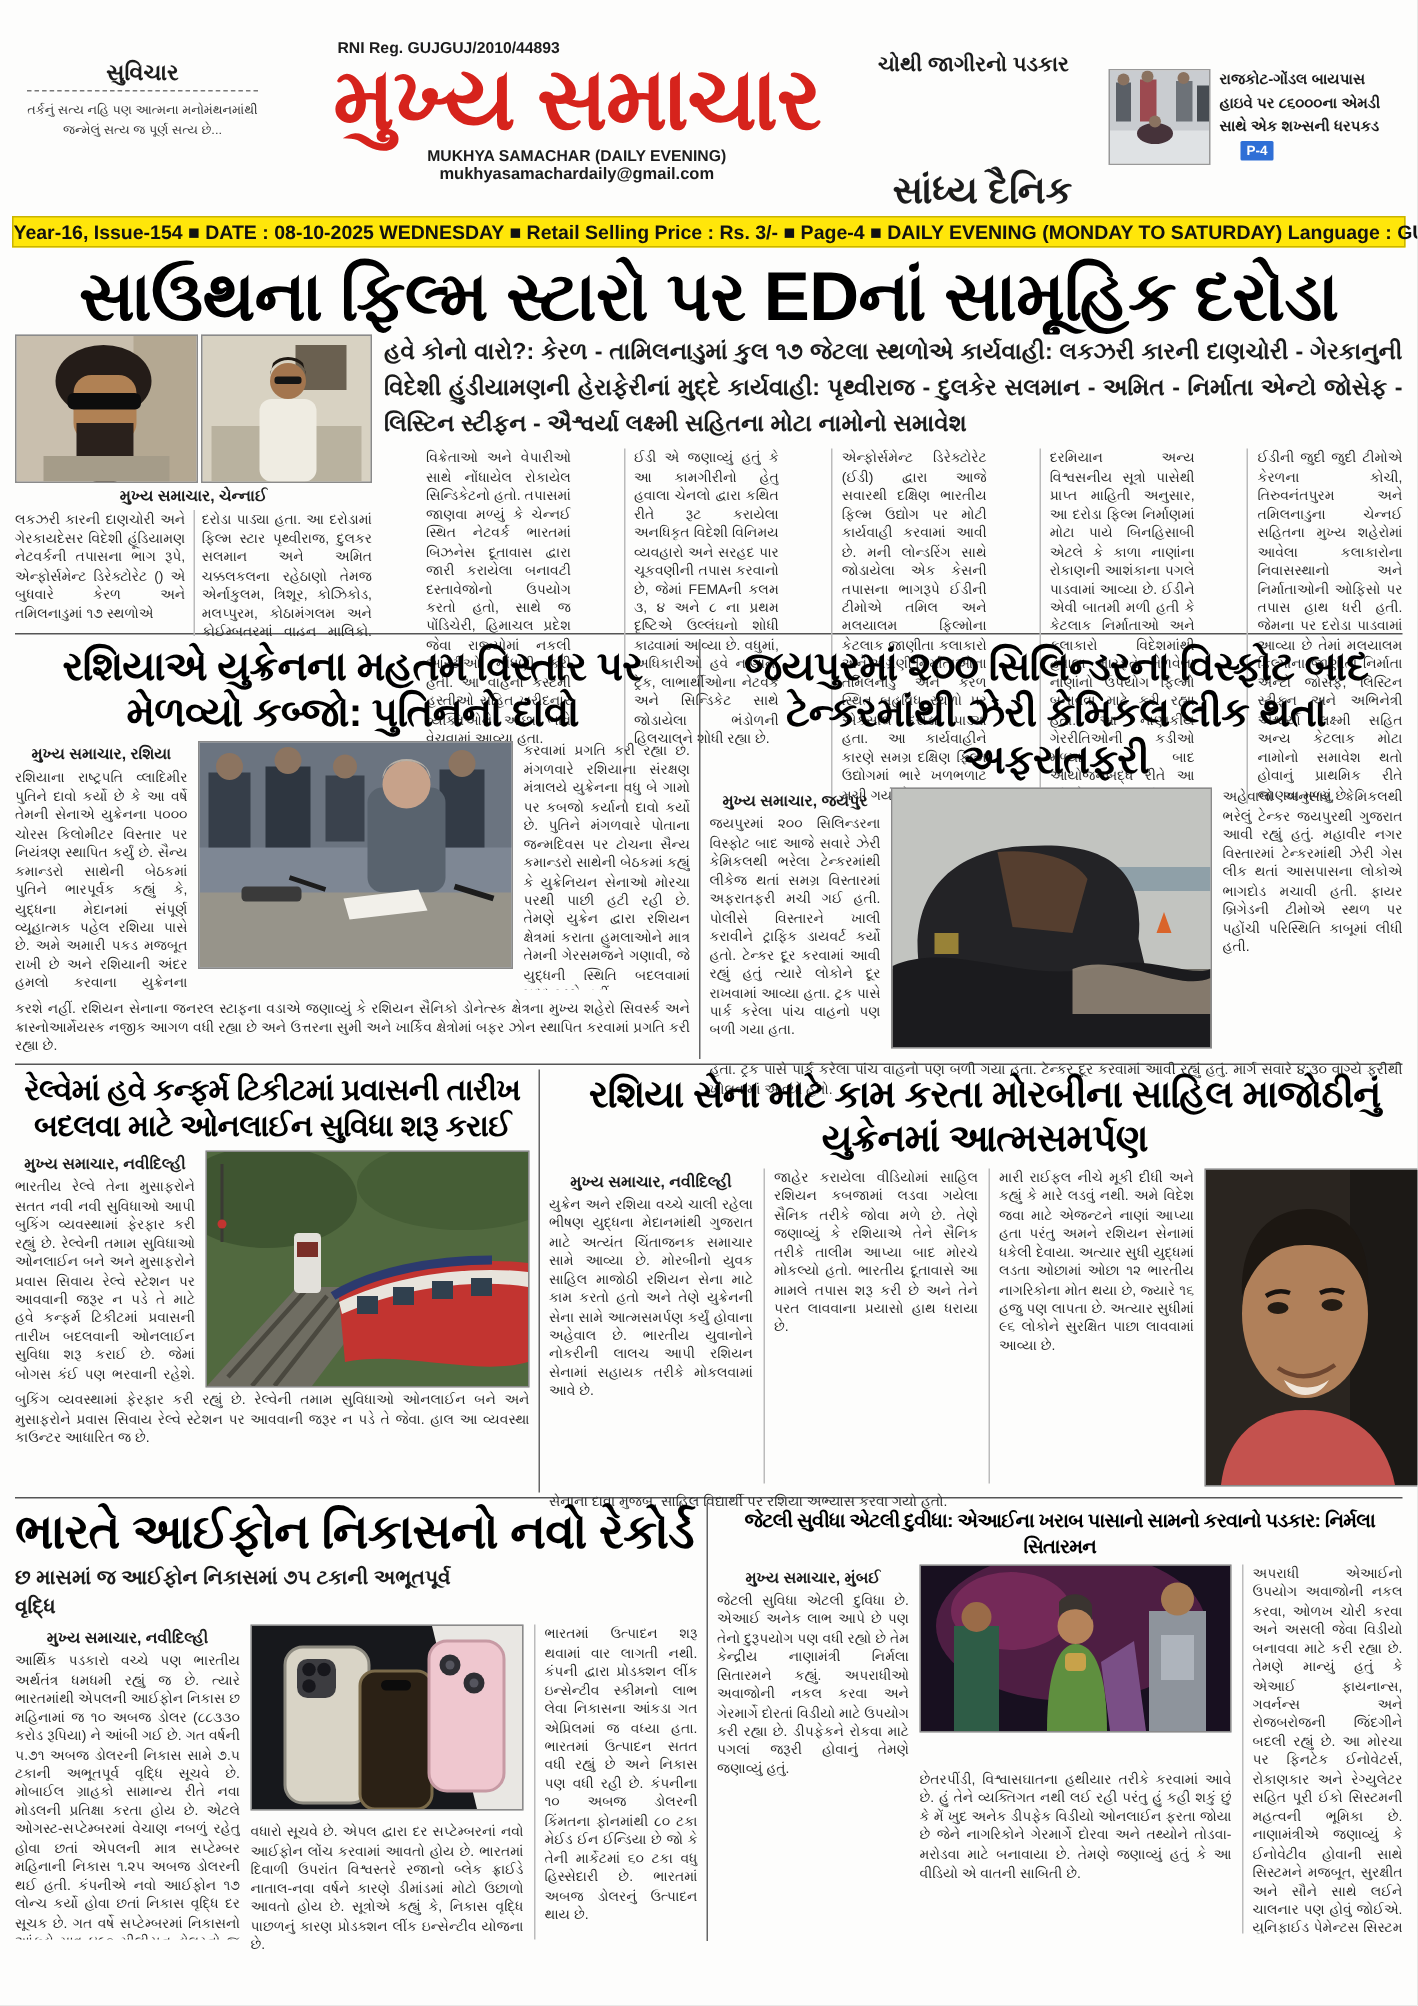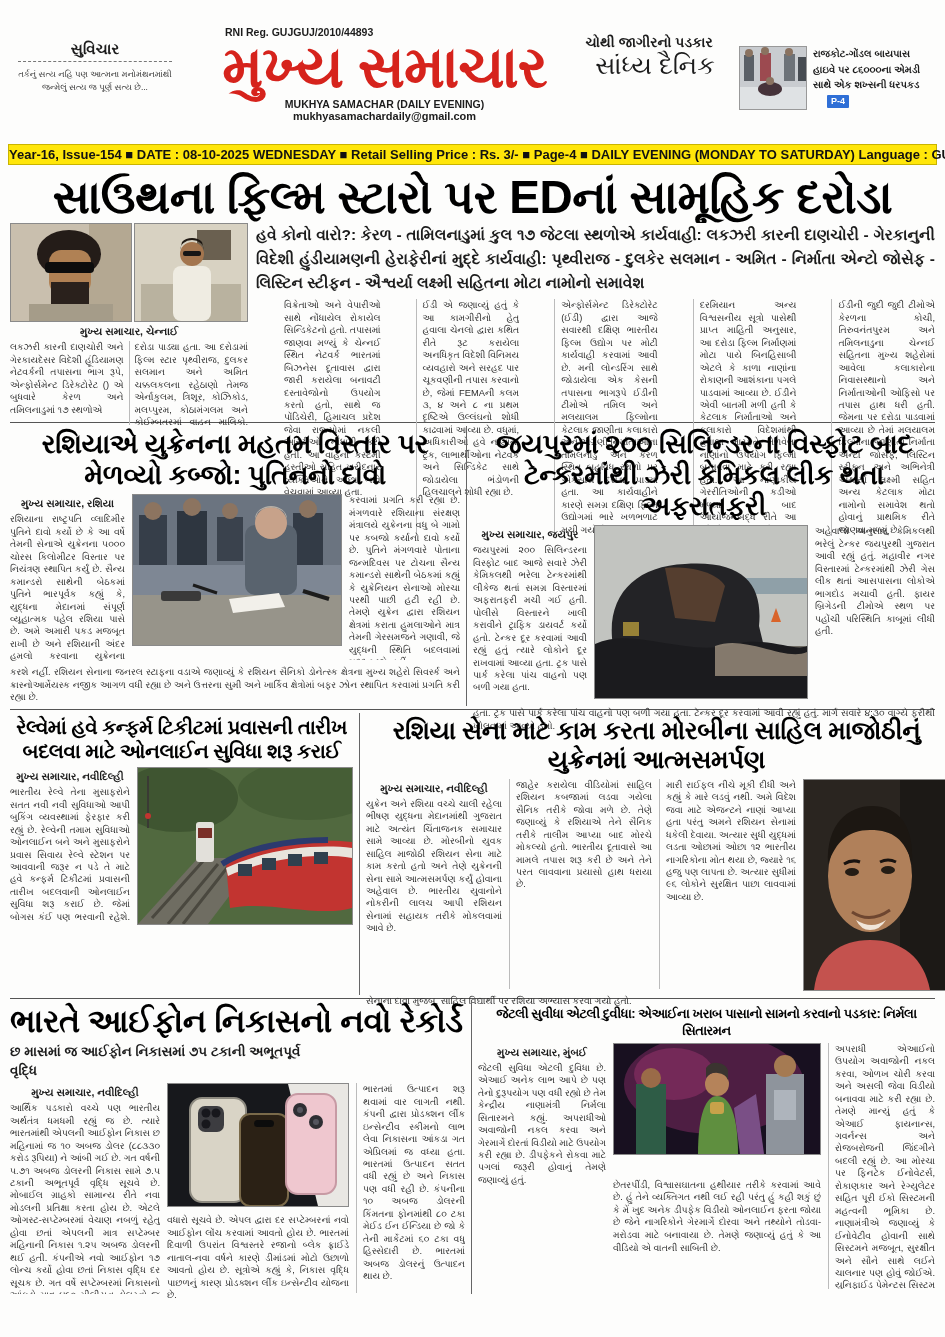--- a/index.html
+++ b/index.html
@@ -13,21 +13,21 @@
   .suvichar .t{font-weight:bold;font-size:15px;}
   .suvichar .line{border-bottom:1px dashed #777;margin:3px 8px 6px 8px;}
   .suvichar .x{font-size:8.5px;color:#333;line-height:1.5;}
   .mast-center{flex:1;text-align:center;position:relative;}
   .rni{font-size:10.5px;font-weight:bold;text-align:left;padding-left:45px;}
   .mast-title{color:#d6231c;font-weight:800;font-size:58px;line-height:1.0;letter-spacing:-1px;white-space:nowrap;}
   .mast-sub{font-size:10.5px;font-weight:bold;margin-top:2px;}
   .mast-mail{font-size:11px;font-weight:bold;}
   .mast-right{width:150px;text-align:center;padding-top:8px;}
   .tag-top{font-size:14px;font-weight:bold;white-space:nowrap;margin-left:-30px;}
-  .tag-bottom{font-size:25px;font-weight:400;white-space:nowrap;margin-left:-18px;}
+  .tag-bottom{font-size:25px;font-weight:700;margin-top:62px;white-space:nowrap;margin-left:-18px;}
   .promo{width:196px;display:flex;gap:6px;padding-top:20px;}
   .promo svg{border:1px solid #999;flex:none;}
   .promo-text{font-size:10px;font-weight:bold;line-height:1.55;text-align:left;}
   .p4{display:inline-block;background:#2f6fd6;color:#fff;font-size:9px;padding:0 4px;border-radius:1px;margin-left:14px;}
 
   .issue-bar{margin:2px 8px;background:#ffe60a;border:1px solid #c9b400;
              font-size:13px;font-weight:bold;text-align:center;padding:2px 0;color:#111;white-space:nowrap;}
 
   
   .hl{font-weight:800;color:#000000;text-align:center;letter-spacing:-0.5px;}
@@ -231,20 +231,21 @@
           <rect x="100" y="96" width="14" height="12" fill="#30404e"></rect>
             <rect x="124" y="90" width="14" height="12" fill="#30404e"></rect>
           <rect x="150" y="86" width="14" height="12" fill="#30404e"></rect>
             <rect x="176" y="84" width="14" height="12" fill="#30404e"></rect>
           <path d="M84 96 C110 80 150 72 190 72" stroke="#2c3a6e" stroke-width="6" fill="none"></path>
           <line x1="10" y1="8" x2="10" y2="60" stroke="#3a3a34" stroke-width="2"></line>
           <circle cx="10" cy="48" r="3" fill="#c23430"></circle>
         </svg>
       </div>
       <div class="r-cols" style="height:106px;margin-top:4px">
+        <div class="body-txt" style="flex:1">બુકિંગ વ્યવસ્થામાં ફેરફાર કરી રહ્યું છે. રેલ્વેની તમામ સુવિધાઓ ઓનલાઈન બને અને મુસાફરોને પ્રવાસ સિવાય રેલ્વે સ્ટેશન પર આવવાની જરૂર ન પડે તે જેવા. હાલ આ વ્યવસ્થા કાઉન્ટર આધારિત જ છે.</div>
       </div>
     </section>
     <div class="vr" style="margin:0 6px"></div>
     <section style="flex:1">
       <div class="hl" style="font-size:25px;line-height:1.15;padding:3px 0">રશિયા સેના માટે કામ કરતા મોરબીના સાહિલ માજોઠીનું યુક્રેનમાં આત્મસમર્પણ</div>
       <div class="r-cols" style="height:212px;margin-top:2px">
         <div style="width:136px">
           <div class="byline">મુખ્ય સમાચાર, નવીદિલ્હી</div>
           <div class="body-txt" style="height:190px">યુક્રેન અને રશિયા વચ્ચે ચાલી રહેલા ભીષણ યુદ્ધના મેદાનમાંથી ગુજરાત માટે અત્યંત ચિંતાજનક સમાચાર સામે આવ્યા છે. મોરબીનો યુવક સાહિલ માજોઠી રશિયન સેના માટે કામ કરતો હતો અને તેણે યુક્રેનની સેના સામે આત્મસમર્પણ કર્યું હોવાના અહેવાલ છે. ભારતીય યુવાનોને નોકરીની લાલચ આપી રશિયન સેનામાં સહાયક તરીકે મોકલવામાં આવે છે.</div>
         </div>

